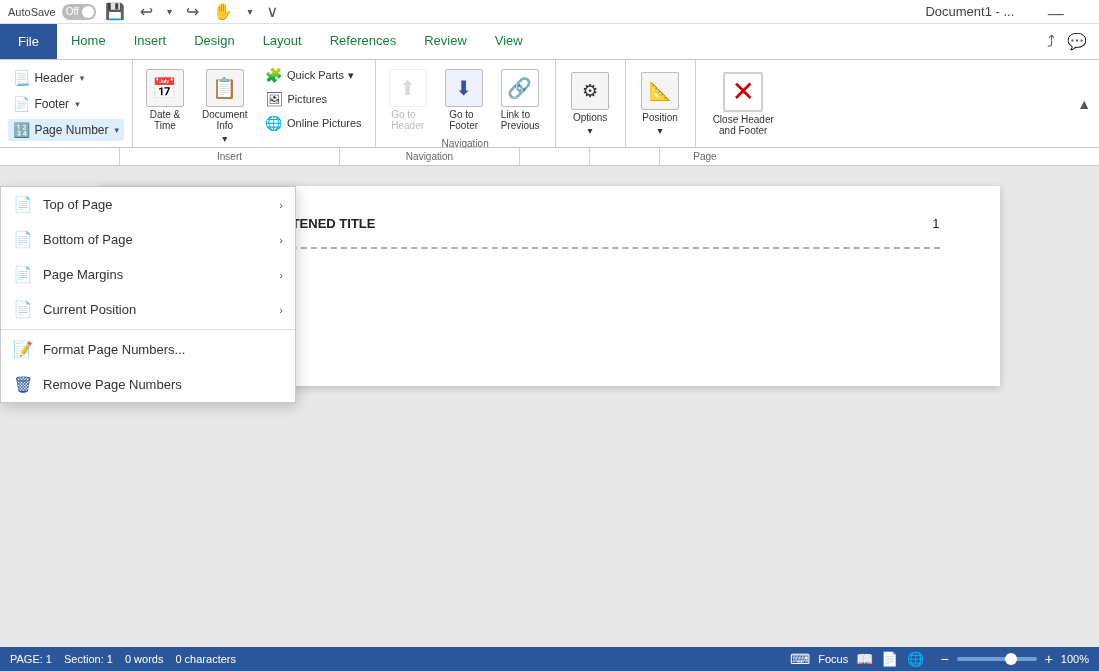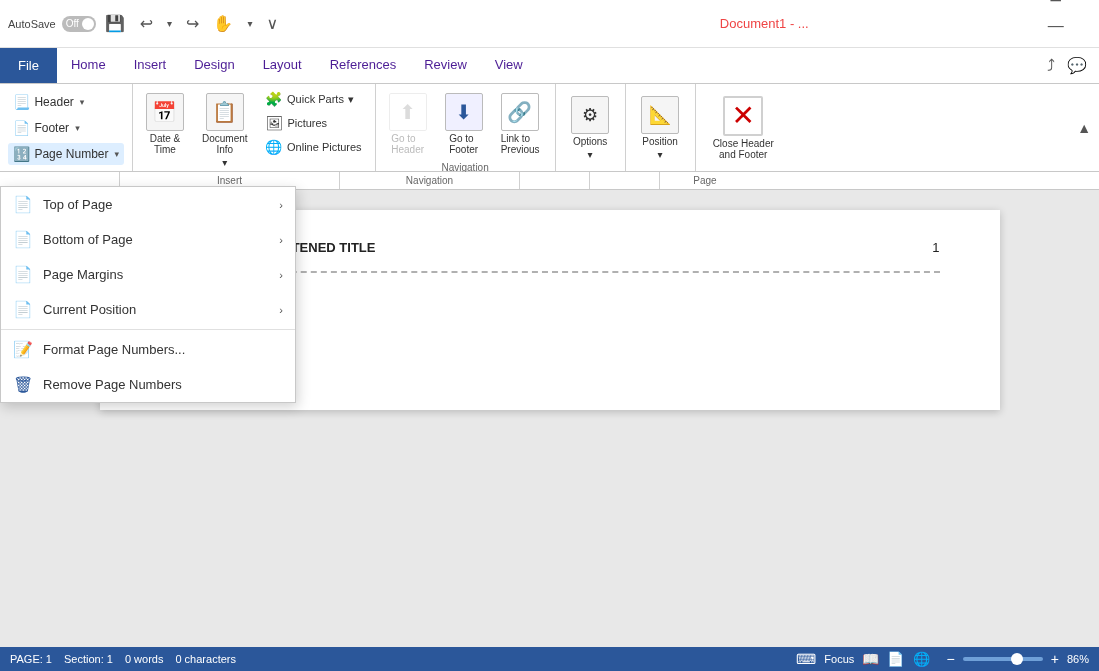--- a/index.html
+++ b/index.html
@@ -1,53 +1,53 @@
 <!DOCTYPE html>
 <html><head>
   <meta charset="utf-8">
   <style>
     * { box-sizing: border-box; margin: 0; padding: 0; }
     body { font-family: 'Segoe UI', Arial, sans-serif; font-size: 12px; background: #fff; width: 1099px; height: 671px; overflow: hidden; }
 
     
     .titlebar {
-      height: 48px;
+      height: 24px;
       background: #fff;
       display: flex;
       align-items: center;
       padding: 0 8px;
       border-bottom: 1px solid #e0e0e0;
       gap: 6px;
     }
     .titlebar-left { display: flex; align-items: center; gap: 6px; flex: 1; }
     .autosave-label { font-size: 11px; color: #444; }
     .toggle-off {
       display: inline-flex; align-items: center; background: #bbb; border-radius: 10px;
       width: 34px; height: 16px; padding: 2px; cursor: pointer;
     }
     .toggle-off .knob {
       width: 12px; height: 12px; background: #fff; border-radius: 50%;
       margin-left: auto;
     }
     .titlebar-icon { font-size: 16px; color: #555; cursor: pointer; padding: 2px 4px; }
-    .titlebar-title { flex: 1; text-align: center; font-size: 13px; color: #ef4444; }
+    .titlebar-title { flex: 1; text-align: right; font-size: 13px; color: #404040; }
     .titlebar-right { display: flex; align-items: center; gap: 8px; flex-direction: column; }
     .user-area { display: flex; align-items: center; gap: 4px; cursor: pointer; }
     .user-name { font-size: 12px; color: #333; }
     .avatar { width: 28px; height: 28px; border-radius: 50%; background: #8B6914; display: flex; align-items: center; justify-content: center; color: #fff; font-size: 11px; font-weight: bold; }
 
     
     .tab-bar {
       display: flex; align-items: stretch; height: 36px;
       background: #fff; padding-left: 0;
       border-bottom: 1px solid #c8c8c8;
     }
     .tab {
       padding: 0 14px; display: flex; align-items: center; cursor: pointer;
-      font-size: 13px; color: #4c1d95; border-bottom: 3px solid transparent;
+      font-size: 13px; color: #15803d; border-bottom: 3px solid transparent;
       white-space: nowrap;
     }
     .tab.active-file { background: #2B579A; color: #fff; border-bottom: none; padding: 0 18px; }
     .tab.active-hf { color: #2B579A; border-bottom: 3px solid #2B579A; font-weight: 600; }
     .tab-right { margin-left: auto; display: flex; align-items: center; gap: 4px; padding-right: 8px; }
     .tab-icon-btn { font-size: 16px; color: #555; cursor: pointer; padding: 4px; }
     .rbn-btn {
       display: flex; flex-direction: column; align-items: center; justify-content: flex-start;
       padding: 4px 6px; cursor: pointer; border-radius: 3px; min-width: 44px;
       font-size: 10px; color: #333; text-align: center; gap: 2px;
@@ -378,16 +378,16 @@
       <span class="status-icon">📖</span>
       <span class="status-icon">📄</span>
       <span class="status-icon">🌐</span>
     </div>
     <div class="status-right">
       <span class="status-icon">−</span>
       <div class="zoom-slider">
         <div class="zoom-thumb"></div>
       </div>
       <span class="status-icon">+</span>
-      <span>86%</span>
+      <span>100%</span>
     </div>
   </div>
 </div>
 
 </body></html>

